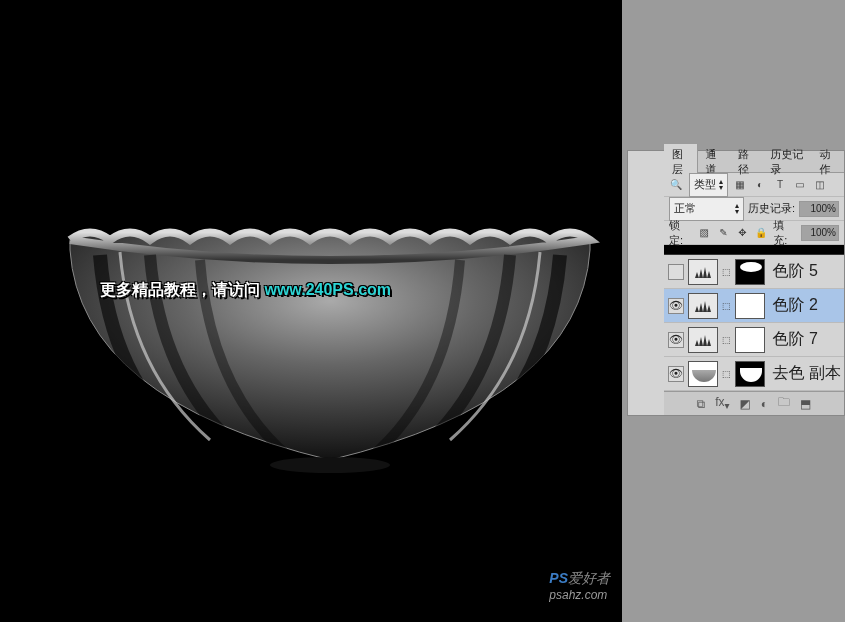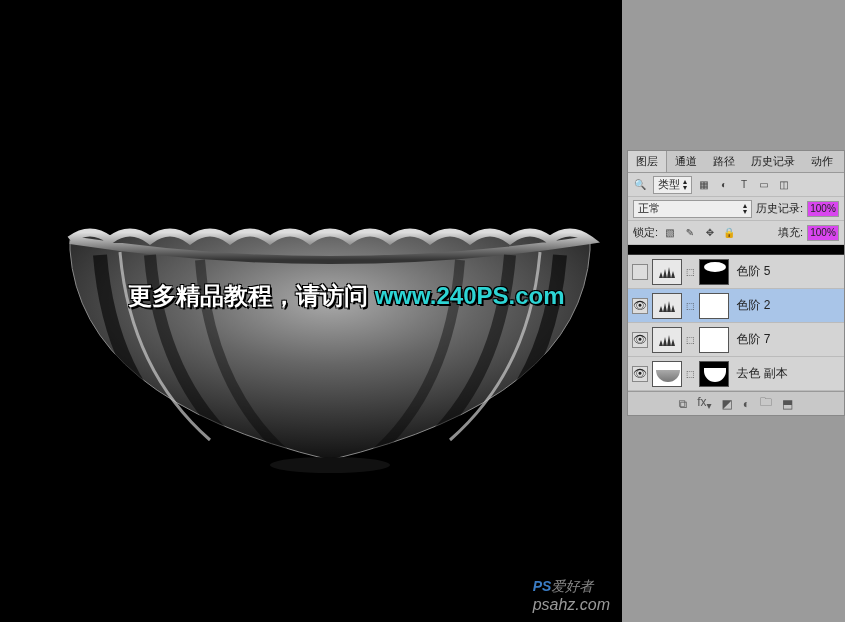--- a/index.html
+++ b/index.html
@@ -32,53 +32,53 @@
       top: 200px;
       left: 40px;
       width: 560px;
       height: 280px;
     }
     .bowl svg { width: 100%; height: 100%; }
     .overlay-text {
       position: absolute;
       top: 280px;
       left: 100px;
-      font-size: 24px;
+      font-size: 16px;
       font-weight: bold;
       white-space: nowrap;
       z-index: 10;
-      margin-left: 28px;
     }
     .overlay-text .part1 {
       color: #fff;
       text-shadow: 2px 2px 0 #000, -1px -1px 0 #000, 1px -1px 0 #000, -1px 1px 0 #000;
     }
     .overlay-text .part2 {
       color: #2dd4d4;
       text-shadow: 2px 2px 0 #000, -1px -1px 0 #000, 1px -1px 0 #000, -1px 1px 0 #000;
     }
     .watermark {
       position: absolute;
-      bottom: 8px;
+      bottom: 20px;
       right: 235px;
       color: #888;
       font-size: 14px;
       font-style: italic;
     }
     .watermark .ps { color: #3b7cc4; font-weight: bold; font-style: italic; }
     .layers-panel {
       position: absolute;
       top: 150px;
       right: 0;
       width: 218px;
       background: #d4d4d4;
       border: 1px solid #888;
       font-size: 11px;
       color: #222;
       z-index: 20;
+      padding-left: 36px;
     }
     .panel-tabs {
       display: flex;
       background: #c8c8c8;
       border-bottom: 1px solid #999;
       height: 22px;
       align-items: center;
     }
     .panel-tab {
       padding: 3px 8px;
@@ -107,31 +107,31 @@
       color: #444;
     }
     .dropdown {
       background: #eee;
       border: 1px solid #999;
       padding: 1px 4px;
       font-size: 11px;
       display: inline-flex;
       align-items: center;
       gap: 3px;
-      height: 18px;
+      height: 24px;
     }
     .dropdown .arrows { font-size: 8px; line-height: 6px; }
     .label-txt { font-size: 11px; }
     .pct-input {
-      background: #d946ef;
+      background: #a3a3a3;
       border: 1px solid #999;
       padding: 0 2px;
       font-size: 10px;
-      width: 32px;
-      text-align: center;
+      width: 40px;
+      text-align: right;
       display: inline-block;
       height: 16px;
       line-height: 14px;
     }
     .layer-list {
       background: #d4d4d4;
     }
     .layer-item {
       display: flex;
       align-items: center;
@@ -201,21 +201,21 @@
       height: 12px;
       background: linear-gradient(#aaa, #777);
       border-radius: 0 0 12px 12px;
     }
     .link-icon {
       font-size: 9px;
       color: #333;
       flex-shrink: 0;
     }
     .layer-name {
-      font-size: 12px;
+      font-size: 16px;
       margin-left: 4px;
       white-space: nowrap;
     }
     .panel-footer {
       display: flex;
       justify-content: center;
       align-items: center;
       padding: 4px;
       gap: 10px;
       background: #c8c8c8;
@@ -271,21 +271,21 @@
   </div>
   <div class="overlay-text">
     <span class="part1">更多精品教程，请访问 </span><span class="part2">www.240PS.com</span>
   </div>
 </div>
 
 <div class="gray-bg"></div>
 
 <div class="watermark">
   <span class="ps">PS</span><span>爱好者</span>
-  <div style="font-size:16px;color:#999;">psahz.com</div>
+  <div style="font-size:12px;color:#999;">psahz.com</div>
 </div>
 
 <div class="layers-panel">
   <div class="panel-tabs">
     <div class="panel-tab active">图层</div>
     <div class="panel-tab">通道</div>
     <div class="panel-tab">路径</div>
     <div class="panel-tab">历史记录</div>
     <div class="panel-tab">动作</div>
   </div>

